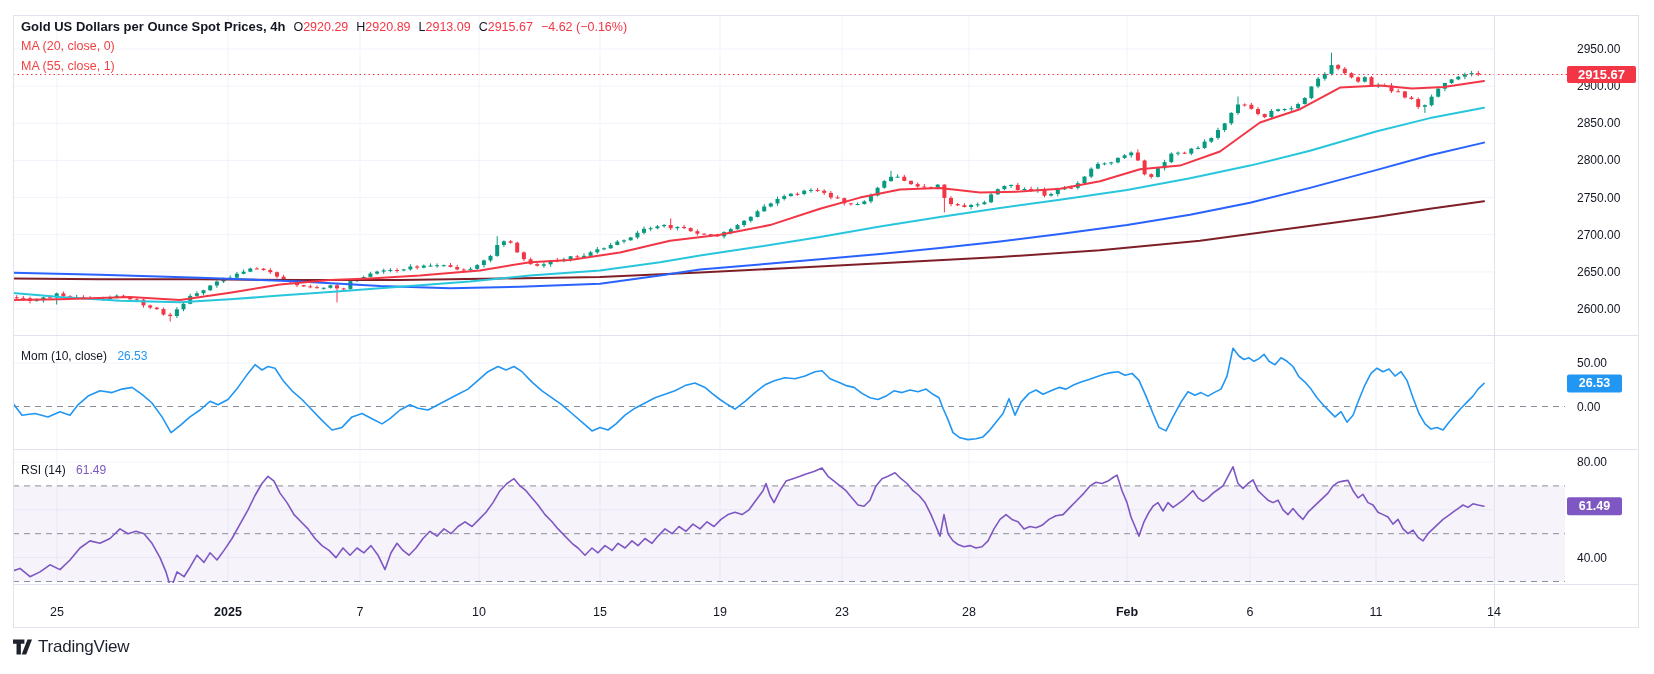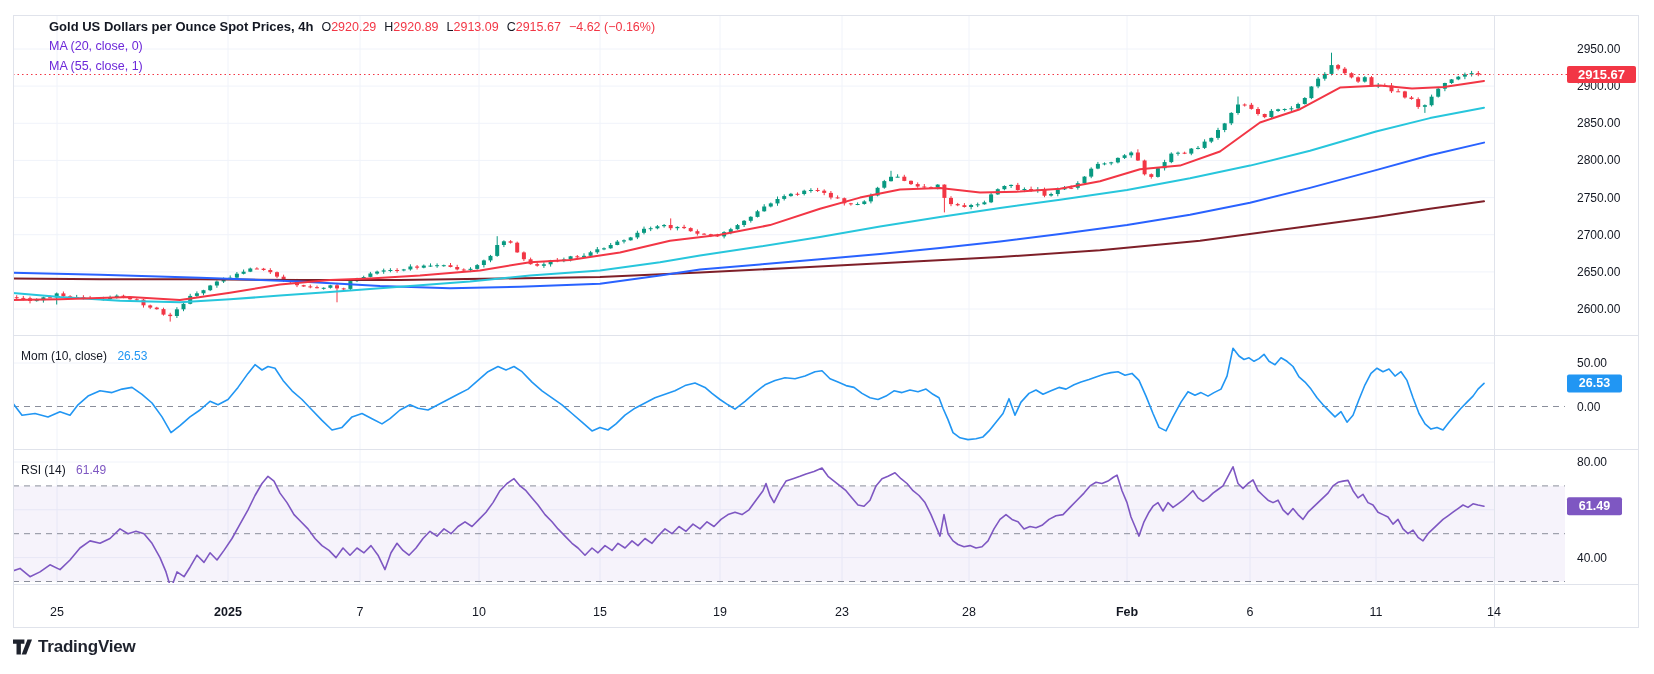--- a/index.html
+++ b/index.html
@@ -1,32 +1,32 @@
 <!DOCTYPE html>
 <html><head>
 <meta charset="utf-8">
 <style>
   html,body{margin:0;padding:0;background:#fff;}
   .stage{position:relative;width:1654px;height:674px;background:#ffffff;
          font-family:"Liberation Sans",sans-serif;overflow:hidden;-webkit-font-smoothing:antialiased;}
   svg#plot{position:absolute;left:0;top:0;}
-  .legend{position:absolute;left:21px;top:16px;z-index:5;pointer-events:none;margin-left:28px;}
+  .legend{position:absolute;left:21px;top:16px;z-index:5;pointer-events:none;}
   .legend .row{height:20px;line-height:20px;white-space:nowrap;}
   .title{font-size:13px;font-weight:700;color:#131722;pointer-events:auto;}
   .ohlc-part{font-size:12.5px;color:#131722;margin-left:8px;}
   .ohlc-part .k{color:#131722;}
   .red{color:#f23645;}
-  .ma-row{font-size:12.5px;color:#6d28d9;}
+  .ma-row{font-size:12.5px;color:#ef4444;}
   .ind-label{position:absolute;left:21px;z-index:5;font-size:12px;color:#131722;
              height:16px;line-height:16px;white-space:nowrap;pointer-events:none;}
   .ind-label .val{margin-left:7px;font-weight:400;}
   .mom-val{color:#2196f3;}
   .rsi-val{color:#7e57c2;}
   .watermark{position:absolute;left:13px;top:637px;display:flex;align-items:center;gap:6px;z-index:5;}
-  .watermark span{font-size:17px;font-weight:700;color:#1e222d;letter-spacing:-0.2px;}
+  .watermark span{font-size:17px;font-weight:400;color:#1e222d;letter-spacing:-0.2px;}
 </style>
 </head>
 <body>
 
 <div class="stage">
   <svg id="plot" width="1654" height="674" viewBox="0 0 1654 674">
       <defs>
         <clipPath id="clipPrice">
           <rect x="13" y="15" width="1481" height="320"></rect>
         </clipPath>

